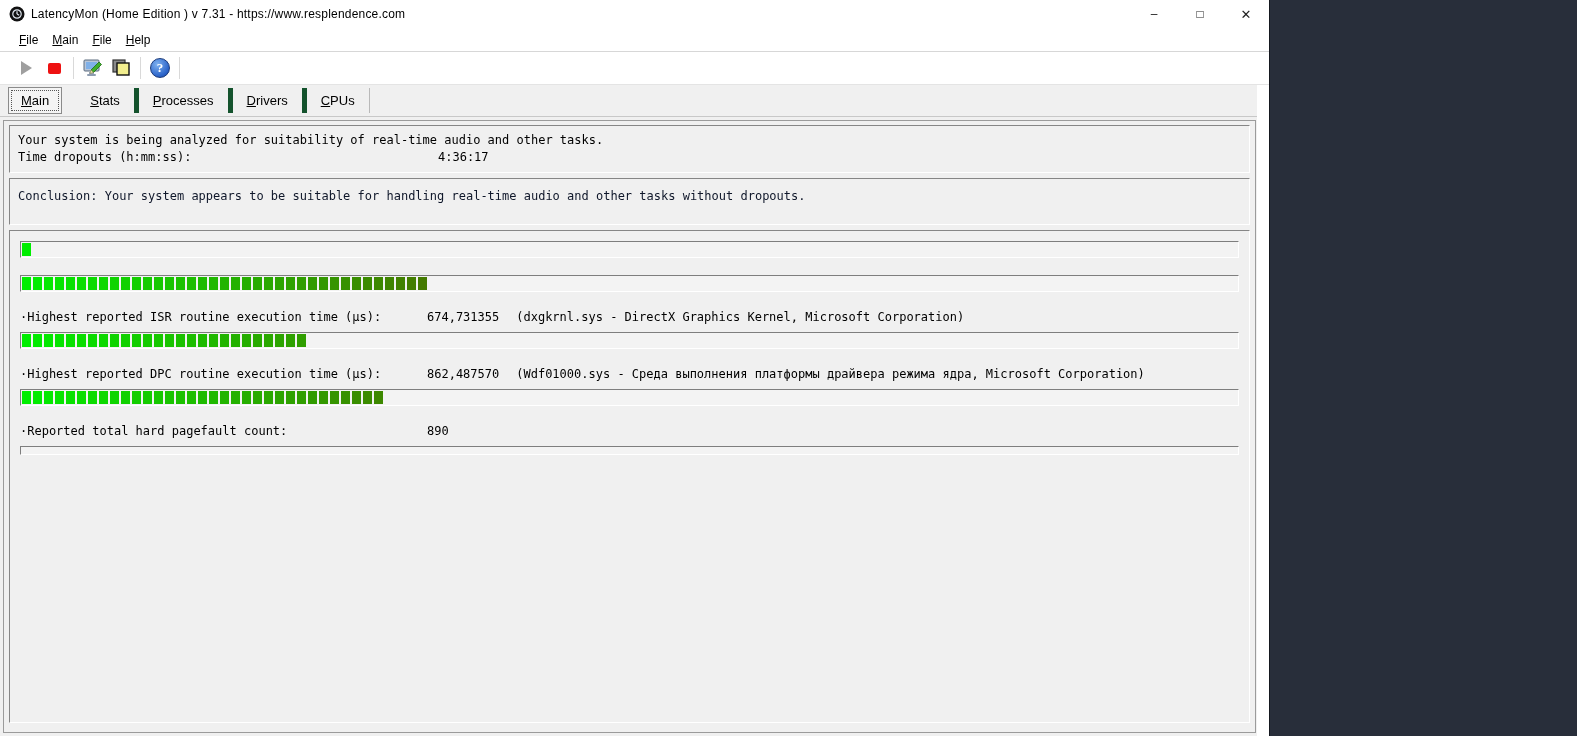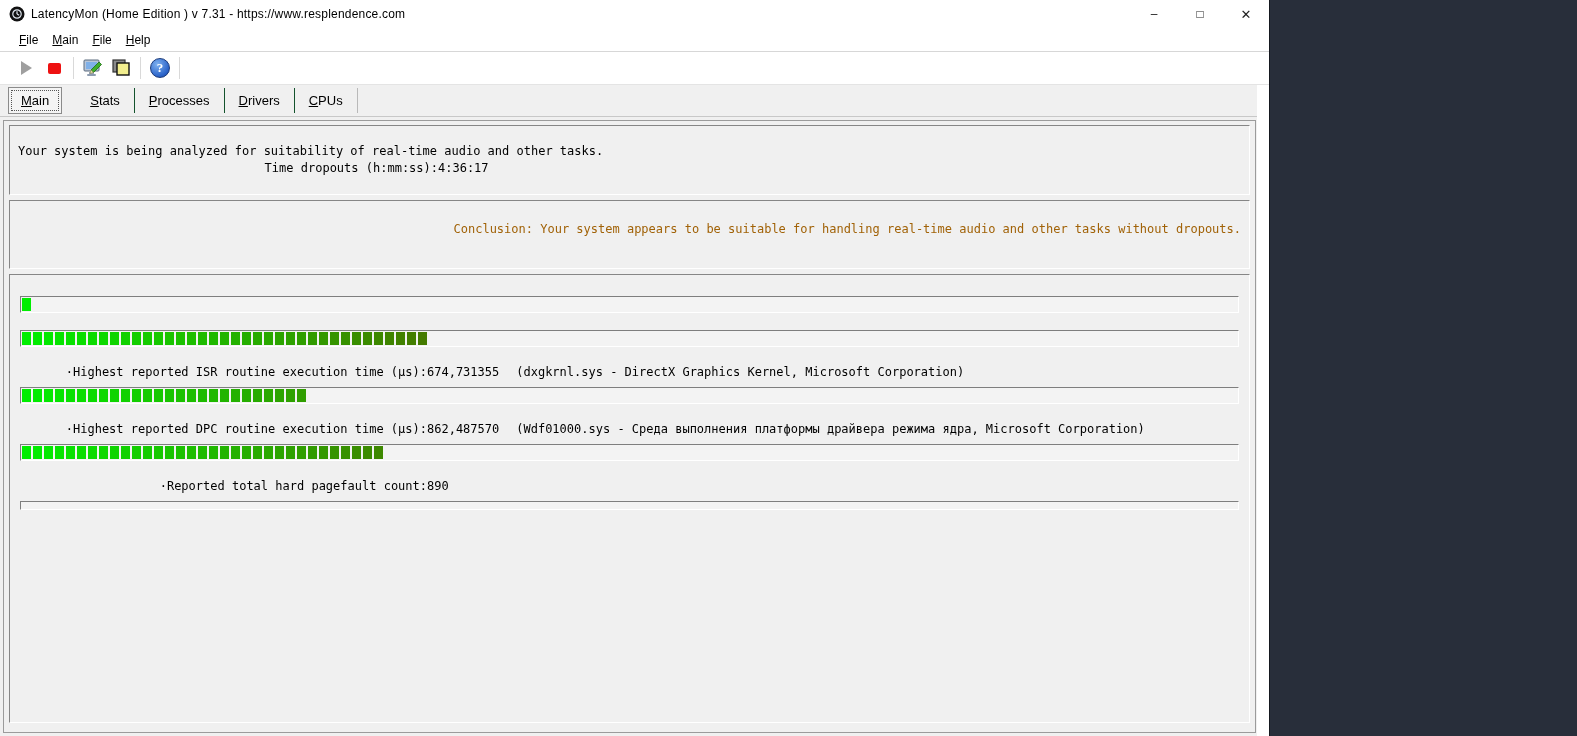--- a/index.html
+++ b/index.html
@@ -37,31 +37,31 @@
                  color: #fff; font-weight: bold; font-size: 13px; display: flex;
                  align-items: center; justify-content: center; border: 1px solid #1b3a7a;
                  font-family: "Liberation Serif", serif; }
 
   
   .workspace { flex: 1; background: #f0f0f0; margin-right: 12px; display: flex;
                flex-direction: column; min-height: 0; }
   .tabbar { height: 32px; display: flex; align-items: center; padding-left: 8px;
             border-bottom: 1px solid #c8c8c8; flex: 0 0 auto; }
   .tab { display: inline-block; font-size: 13px; color: #000; padding: 5px 14px;
-         border-right: 1px solid #14532d; }
+         border-right: 5px solid #14532d; }
   .tab:last-child { border-right: 1px solid #b9b9b9; }
   .tab.active { border: 1px solid #8b8b8b; background: #f4f4f4; outline: 1px dotted #555;
                 outline-offset: -4px; padding: 5px 12px; margin-right: 14px; }
 
   
   .panel-outer { flex: 1; margin: 3px 1px 3px 3px; border: 1px solid #9b9b9b;
                  background: #f0f0f0; padding: 4px 5px; display: flex; flex-direction: column;
                  min-height: 0; font-family: "DejaVu Sans Mono", monospace; }
   .panel-inner { border: 1px solid; border-color: #868686 #ffffff #ffffff #868686;
-                 background: #f0f0f0; padding: 17px 8px; margin-bottom: 5px; text-align: right; }
+                 background: #f0f0f0; padding: 6px 8px; margin-bottom: 5px; }
   .panel-measure { flex: 1; }
   .mono-line { font-size: 12px; line-height: 17px; color: #000; white-space: pre; display: flex; }
   .lbl-w420 { display: inline-block; width: 420px; }
   .lbl-w407 { display: inline-block; width: 407px; }
   .conclusion-line { font-size: 12px; line-height: 16px; padding: 3px 0 14px 0; white-space: pre; }
 
   
   .m-row { margin: 4px 2px 17px 2px; }
   .m-label-line { font-size: 12px; line-height: 17px; color: #000; white-space: pre;
                   display: flex; margin-bottom: 6px; }
@@ -143,21 +143,21 @@
 
         <div class="panel-inner">
           <div class="mono-line">Your system is being analyzed for suitability of real-time audio and other tasks.</div>
           <div class="mono-line">
             <span class="lbl-w420">Time dropouts (h:mm:ss):</span>
             <span>4:36:17</span>
           </div>
         </div>
 
         <div class="panel-inner">
-          <div class="conclusion-line" id="conclusion-text" style="color: #a16207;">Conclusion: Your system appears to be suitable for handling real-time audio and other tasks without dropouts.</div>
+          <div class="conclusion-line" id="conclusion-text" style="color: #0f172a;">Conclusion: Your system appears to be suitable for handling real-time audio and other tasks without dropouts.</div>
         </div>
 
         <div class="panel-inner panel-measure" id="measurements">
   <div class="m-row">
     <div class="bar-track">
                 <div class="seg" style="background: rgb(0, 238, 0);"></div>
               </div>
   </div>
 
   <div class="m-row">

